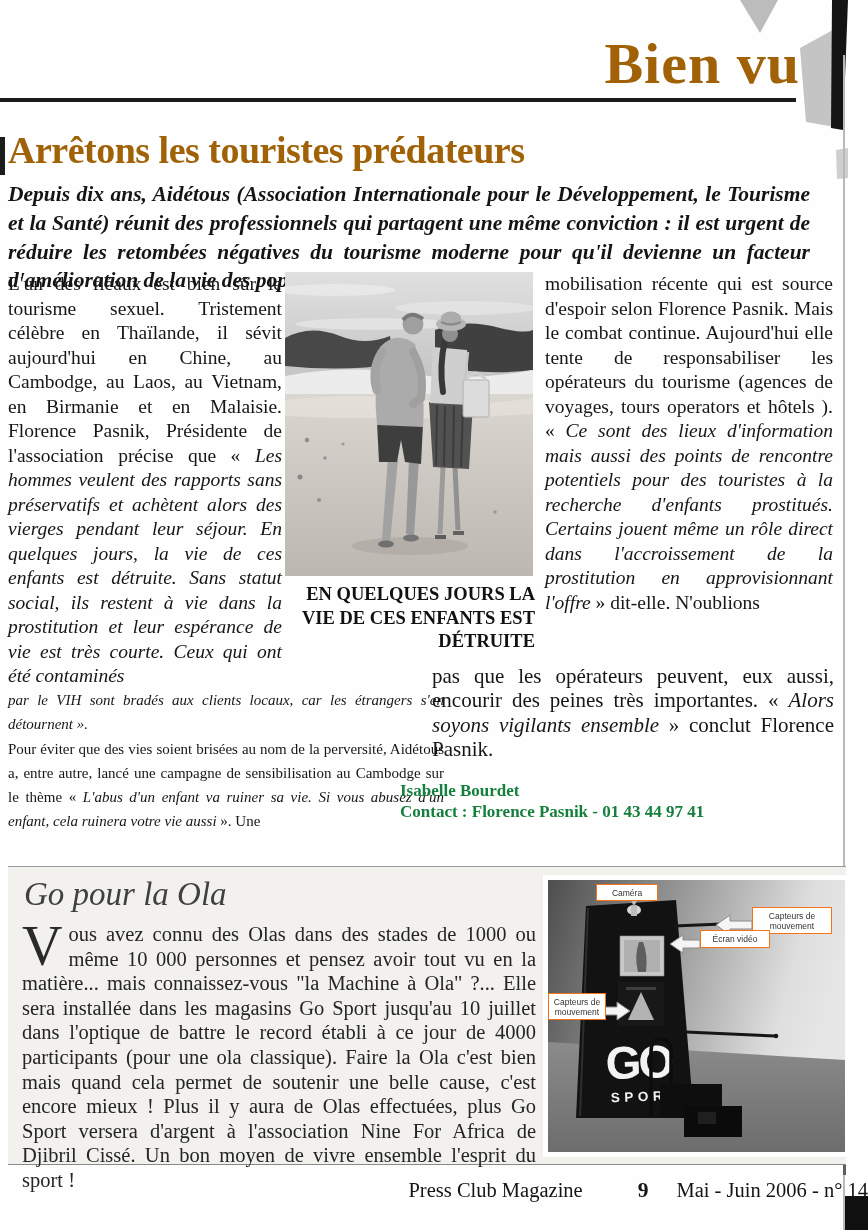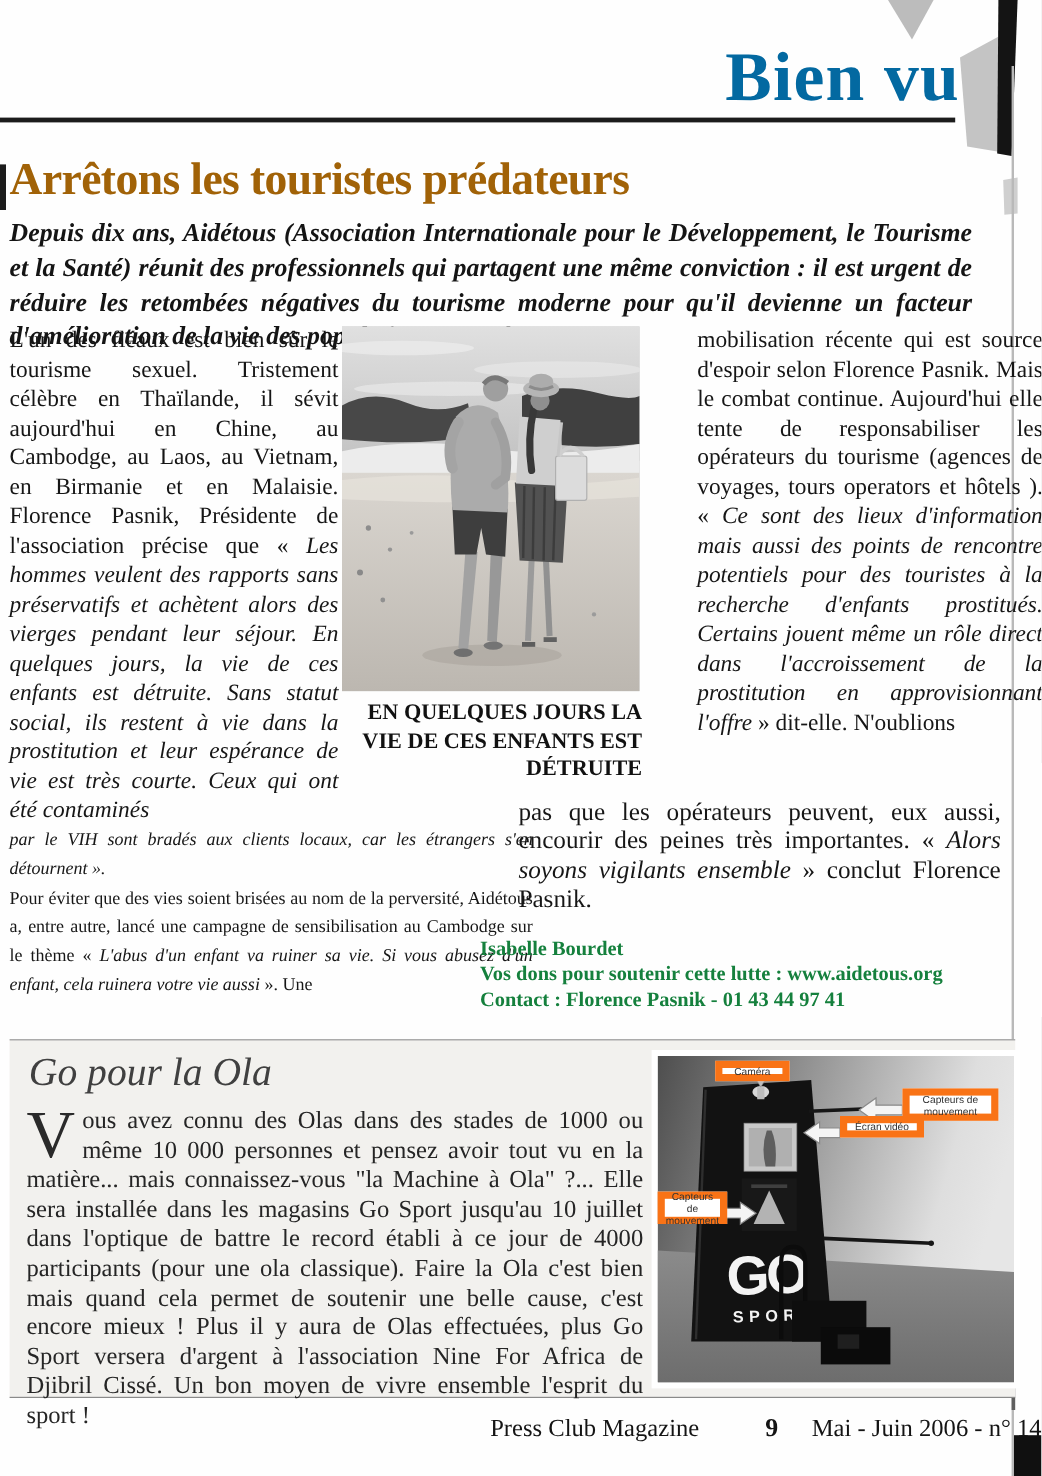--- a/index.html
+++ b/index.html
@@ -4,42 +4,42 @@
 <style>
   html,body{margin:0;padding:0;background:#e8e8e8;}
   .page{
     position:relative;width:868px;height:1230px;margin:0 auto;
     background:#fefefe;overflow:hidden;
     font-family:"Liberation Serif",serif;color:#161616;
   }
   
   .bienvu{
     position:absolute;left:480px;top:30px;width:320px;
-    text-align:right;font-size:58px;font-weight:700;letter-spacing:1px;color:#0369a1;
+    text-align:right;font-size:58px;font-weight:700;letter-spacing:1px;color:#a16207;
   }
   .header-rule{position:absolute;left:0;top:98px;width:796px;height:4px;background:#1c1c1c;}
   .corner-deco{position:absolute;left:730px;top:0;width:138px;height:200px;}
   .edge-line{position:absolute;left:843px;top:55px;width:2px;height:1175px;background:#b9b9b9;}
   .edge-dark{position:absolute;left:843px;top:1030px;width:3px;height:145px;background:#5f5f5f;}
   .edge-corner{position:absolute;left:845px;top:1196px;width:23px;height:34px;background:#101010;}
   .left-notch{position:absolute;left:0;top:137px;width:5px;height:38px;background:#1c1c1c;}
   
   .article-title{
     position:absolute;left:8px;top:128px;width:720px;
     font-size:38px;font-weight:700;letter-spacing:-0.5px;color:#a16207;
   }
   .article-intro{
     position:absolute;left:8px;top:180px;width:802px;
     font-size:21.5px;line-height:28.8px;font-style:italic;font-weight:700;
     text-align:justify;color:#141414;
   }
   .col-left{position:absolute;left:8px;top:272px;width:274px;
     font-size:19.5px;line-height:24.5px;text-align:justify;}
   .col-right{position:absolute;left:545px;top:272px;width:288px;
-    font-size:19.5px;line-height:24.5px;text-align:justify;margin-left:36px;}
+    font-size:19.5px;line-height:24.5px;text-align:justify;}
   .lower-left{position:absolute;left:8px;top:688px;width:436px;
     font-size:15px;line-height:24.3px;text-align:justify;}
   .lower-right{position:absolute;left:432px;top:664px;width:402px;
     font-size:21px;line-height:24.3px;text-align:justify;}
   .q{font-style:italic;}
   .photo{position:absolute;left:285px;top:272px;width:248px;height:304px;background:#cfcfcf;}
   .photo-caption{
     position:absolute;left:283px;top:583px;width:252px;
     font-size:18.5px;line-height:23.5px;font-weight:700;text-align:right;color:#111;
   }
@@ -63,21 +63,21 @@
   .dropcap{
     float:left;font-size:56px;line-height:44px;padding:2px 6px 0 0;
     font-weight:400;color:#2a2a2a;
   }
   .machine{
     position:absolute;left:543px;top:875px;width:307px;height:282px;
     background:#ffffff;
   }
   .machine svg{position:absolute;left:5px;top:5px;}
   .diag-label{
-    position:absolute;background:#fff;border:6px solid #f97316;
+    position:absolute;background:#fff;border:1px solid #f97316;
     font-family:"Liberation Sans",sans-serif;font-size:8.5px;line-height:10px;
     color:#333;text-align:center;display:flex;align-items:center;justify-content:center;
     padding:1px;box-sizing:border-box;
   }
   .lbl-camera{left:53px;top:9px;width:62px;height:17px;}
   .lbl-sensors-right{left:209px;top:32px;width:80px;height:27px;}
   .lbl-screen{left:157px;top:55px;width:70px;height:18px;}
   .lbl-sensors-left{left:5px;top:118px;width:58px;height:27px;}
   
   .footer{
@@ -173,21 +173,20 @@
 
   <div class="col-right"><span>mobilisation récente qui est source d'espoir selon Florence Pasnik. Mais le combat continue. Aujourd'hui elle tente de responsabiliser les opérateurs du tourisme (agences de voyages, tours operators et hôtels ). « </span><span class="q">Ce sont des lieux d'information mais aussi des points de rencontre potentiels pour des touristes à la recherche d'enfants prostitués. Certains jouent même un rôle direct dans l'accroissement de la prostitution en approvisionnant l'offre</span><span> » dit-elle. N'oublions</span></div>
 
   <div class="lower-left"><span class="q">par le VIH sont bradés aux clients locaux, car les étrangers s'en détournent ».</span><br>
     <span>Pour éviter que des vies soient brisées au nom de la perversité, Aidétous a, entre autre, lancé une campagne de sensibilisation au Cambodge sur le thème « </span><span class="q">L'abus d'un enfant va ruiner sa vie. Si vous abusez d'un enfant, cela ruinera votre vie aussi</span><span> ». Une</span></div>
 
   <div class="lower-right"><span>pas que les opérateurs peuvent, eux aussi, encourir des peines très importantes. « </span><span class="q">Alors soyons vigilants ensemble</span><span> » conclut Florence Pasnik.</span></div>
 
   <div class="byline">
     <div>Isabelle Bourdet</div>
-    <div>Vos dons pour soutenir cette lutte : www.aidetous.org</div>
     <div>Contact : Florence Pasnik - 01 43 44 97 41</div>
   </div>
 
   <div class="panel"></div>
   <div class="panel-title">Go pour la Ola</div>
   <div class="panel-body"><span class="dropcap">V</span><span>ous avez connu des Olas dans des stades de 1000 ou même 10 000 personnes et pensez avoir tout vu en la matière... mais connaissez-vous "la Machine à Ola" ?... Elle sera installée dans les magasins Go Sport jusqu'au 10 juillet dans l'optique de battre le record établi à ce jour de 4000 participants (pour une ola classique). Faire la Ola c'est bien mais quand cela permet de soutenir une belle cause, c'est encore mieux ! Plus il y aura de Olas effectuées, plus Go Sport versera d'argent à l'association Nine For Africa de Djibril Cissé. Un bon moyen de vivre ensemble l'esprit du sport !</span></div>
 
   <div class="machine">
     <svg width="297" height="272" viewBox="0 0 297 272">
       <defs>

